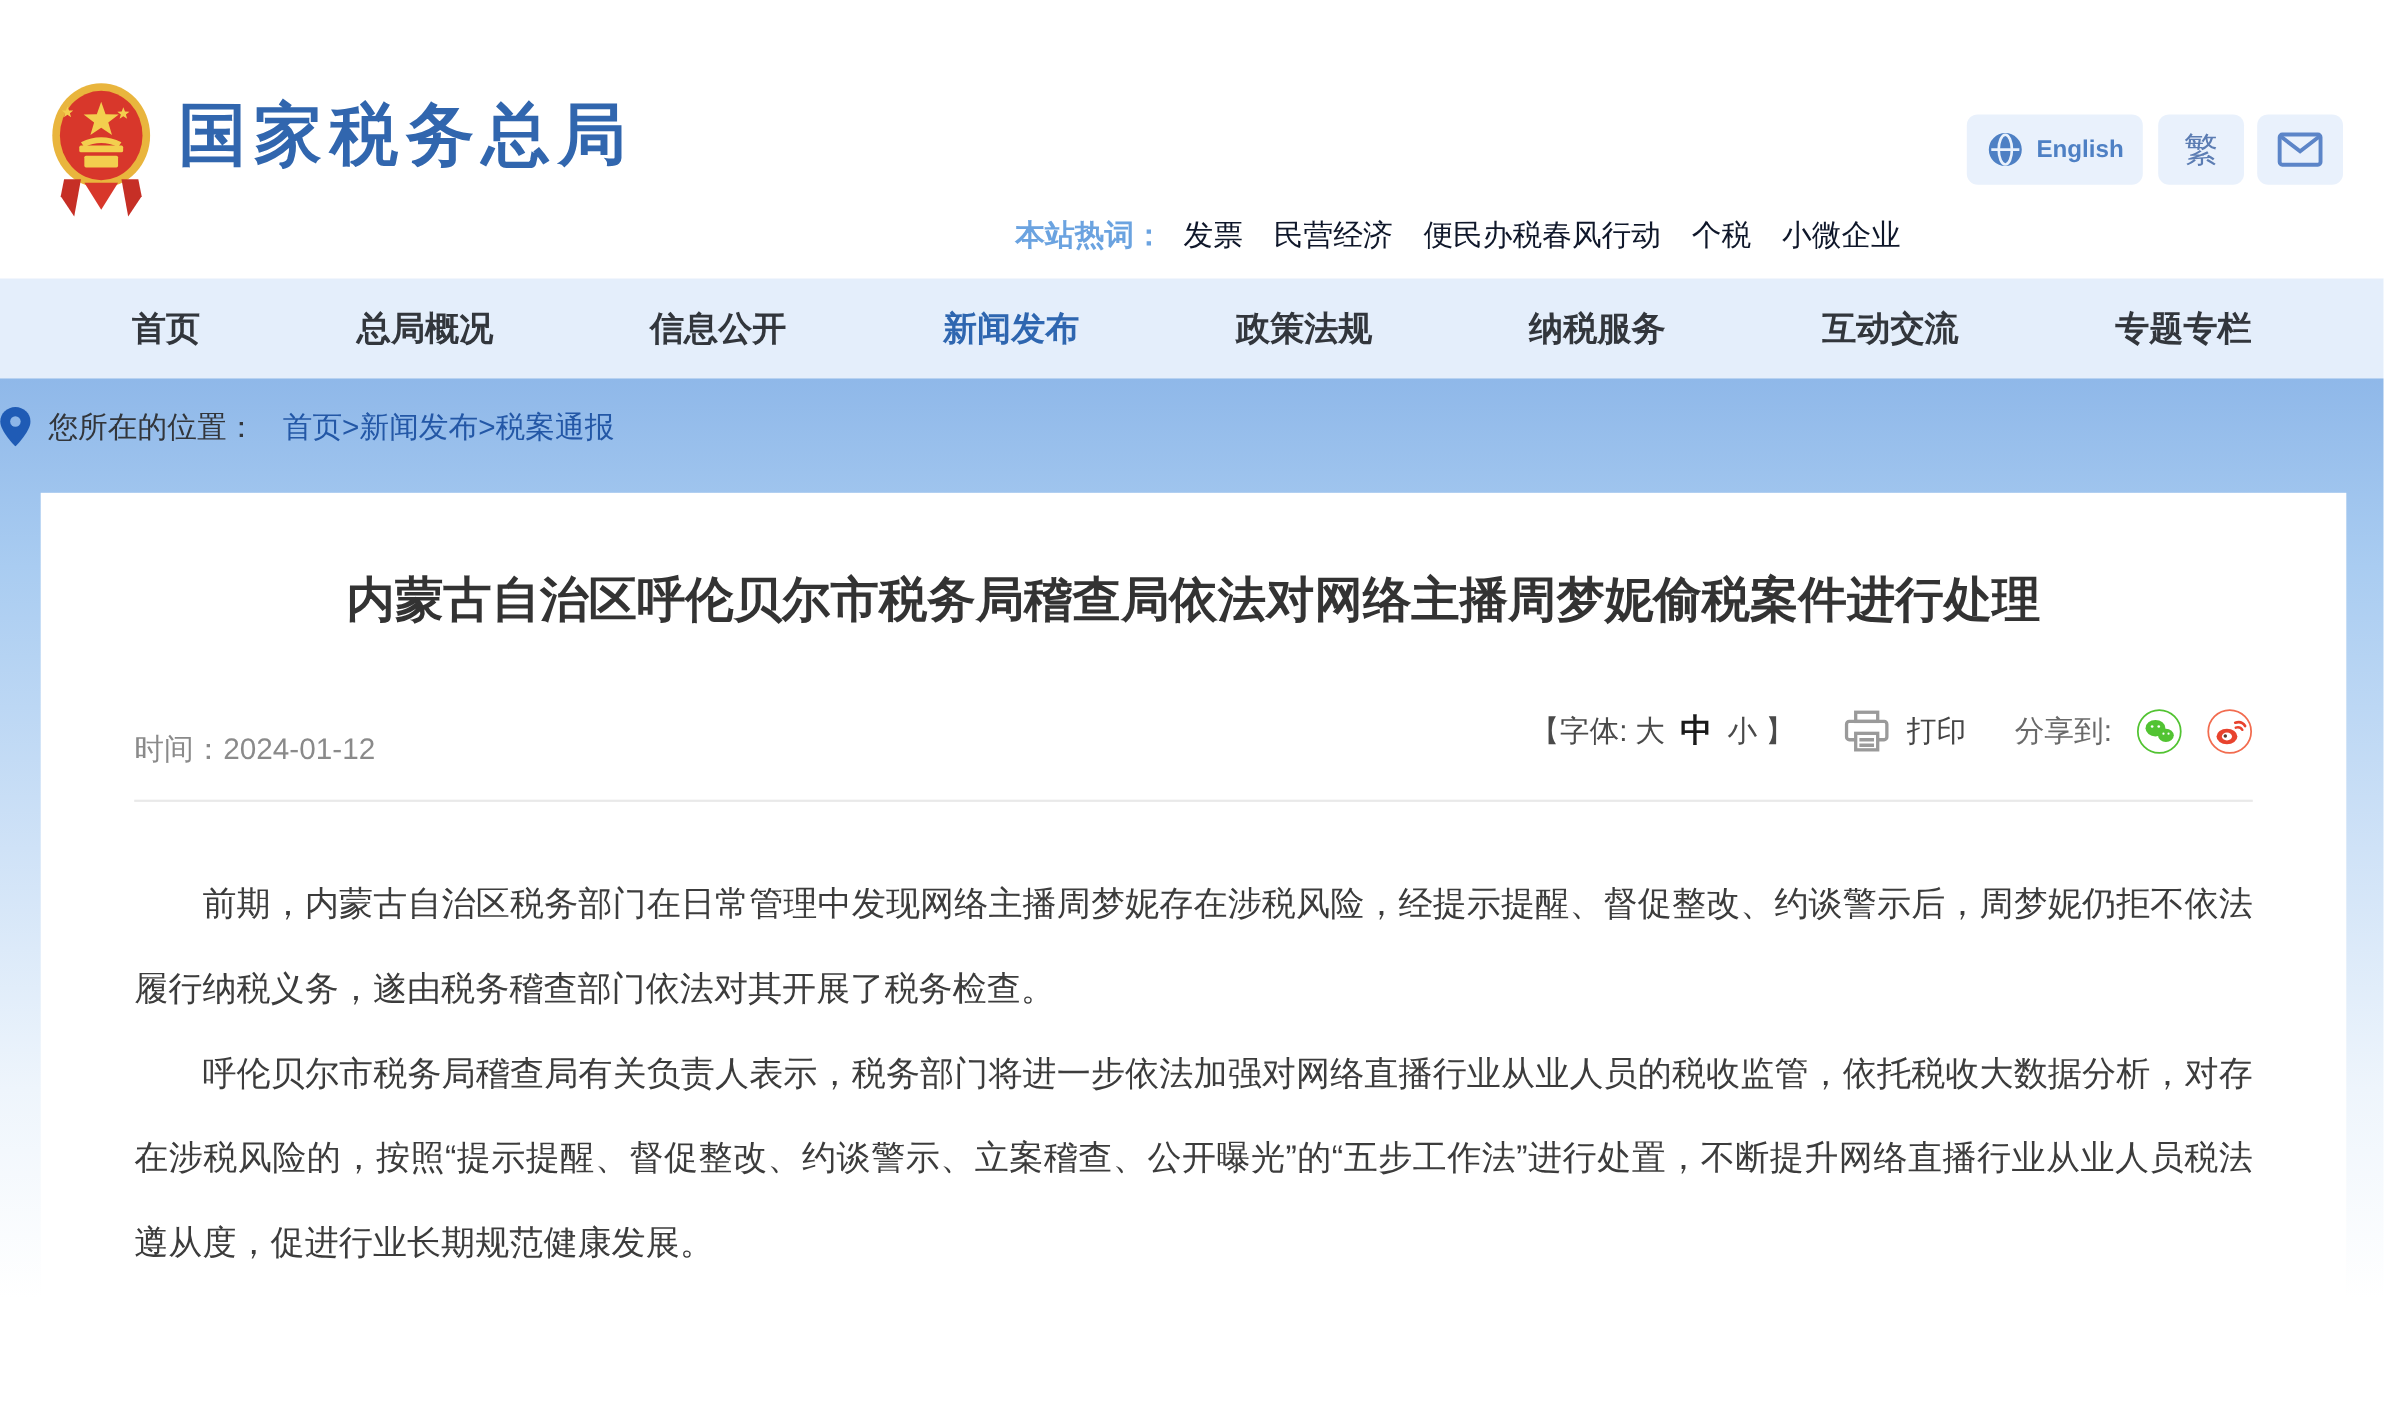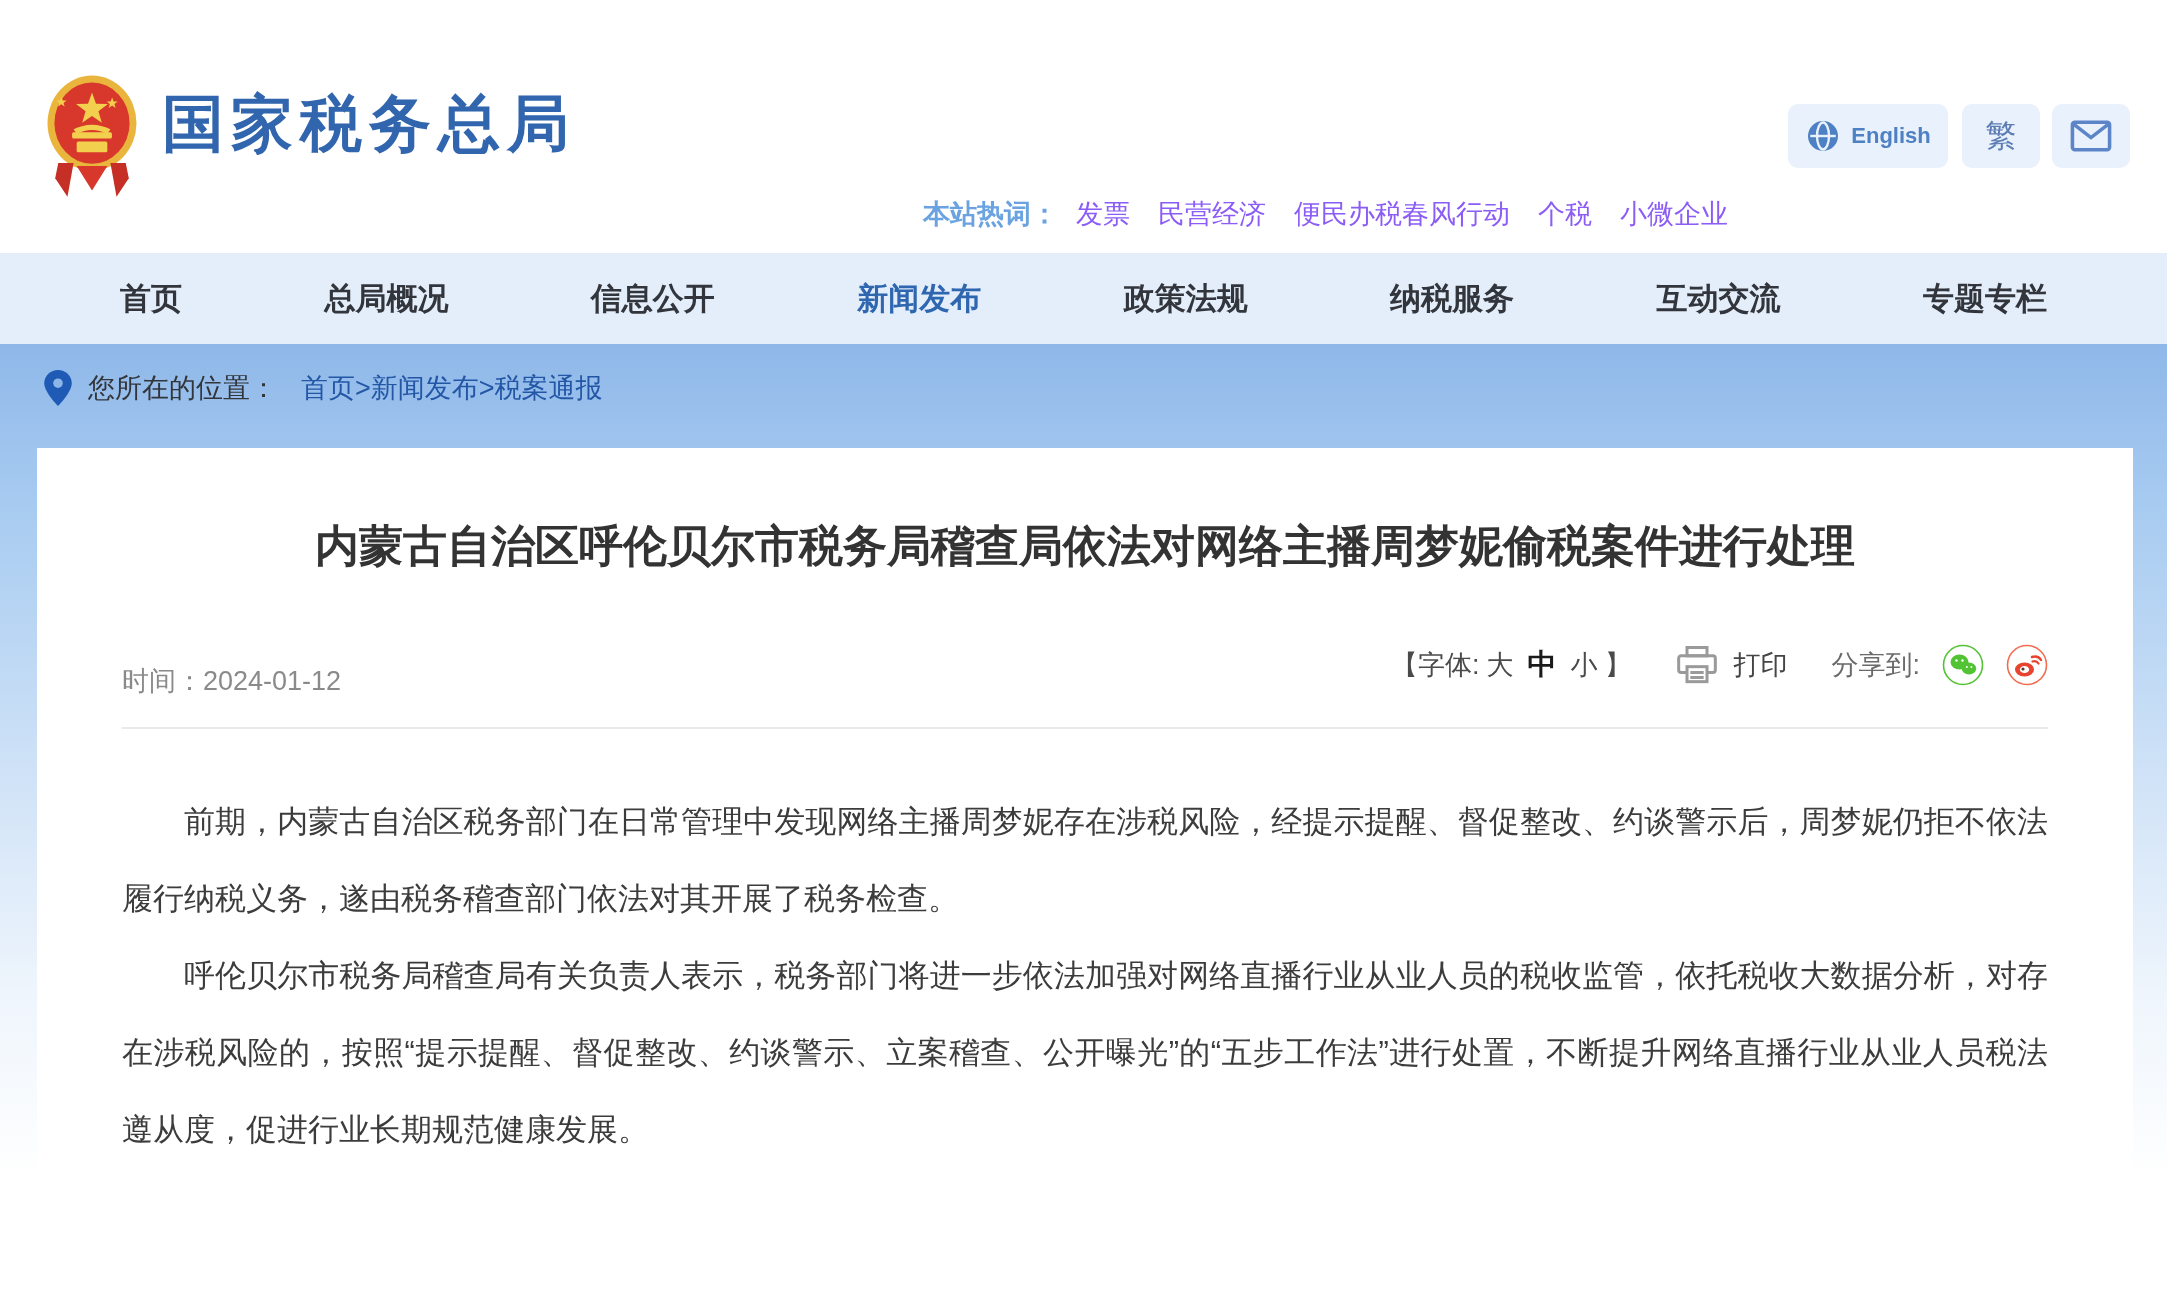--- a/index.html
+++ b/index.html
@@ -37,37 +37,37 @@
   .quick-btn {
     position:absolute; top:104px; height:64px; background:#e9f1fc; border-radius:10px;
     display:flex; align-items:center; justify-content:center; cursor:pointer;
   }
   .btn-english { left:1788px; width:160px; gap:10px; color:#4e80c4; font-weight:bold; font-size:22px; }
   .btn-trad   { left:1962px; width:78px; color:#5c7db3; font-size:31px; }
   .btn-mail   { left:2052px; width:78px; }
 
   .hotwords { position:absolute; left:923px; top:196px; display:flex; align-items:center; font-size:27px; }
   .hotwords-label { color:#6ba3e0; font-weight:bold; }
-  .hotword { color:#8b5cf6; margin-left:28px; cursor:pointer; text-decoration:none; }
+  .hotword { color:#0f172a; margin-left:28px; cursor:pointer; text-decoration:none; }
   .hotword:first-of-type { margin-left:18px; }
 
   
   .nav {
     height:91px; background:#e4eefb;
     display:flex; justify-content:space-between; align-items:center; padding:0 120px;
   }
   .nav-item { font-size:31px; font-weight:bold; color:#32363c; text-decoration:none; cursor:pointer; }
   .nav-item.active { color:#2e66b0; }
 
   
   .page-bg {
     position:relative; height:950px;
     background:linear-gradient(180deg,#8fb8e9 0%,#a9ccf1 18%,#cfe2f7 45%,#eef5fc 68%,#ffffff 88%);
   }
-  .breadcrumb { height:88px; display:flex; align-items:center; padding-left:44px; font-size:27px; }
+  .breadcrumb { height:88px; display:flex; align-items:center; font-size:27px; }
   .breadcrumb-pin { display:flex; margin-right:16px; }
   .breadcrumb-label { color:#32353a; }
   .breadcrumb-path { color:#2357a6; margin-left:24px; cursor:pointer; text-decoration:none; }
 
   
   .card {
     position:absolute; left:37px; right:34px; top:104px; bottom:0;
     background:#ffffff; padding:0 85px;
   }
   .article-title {

